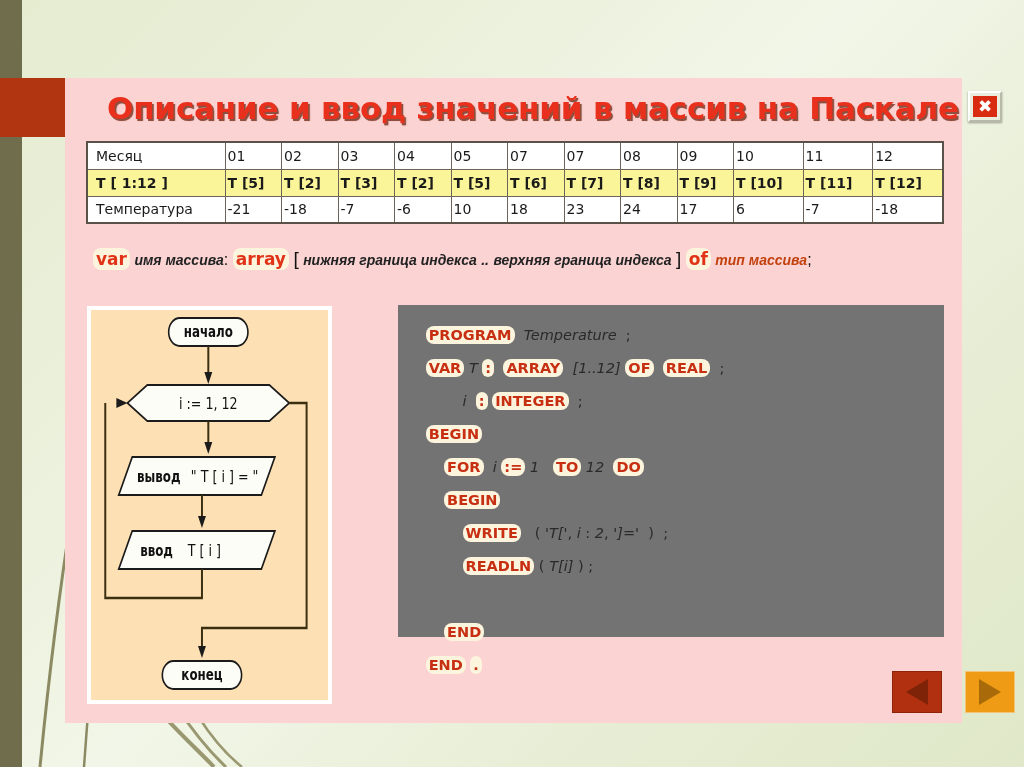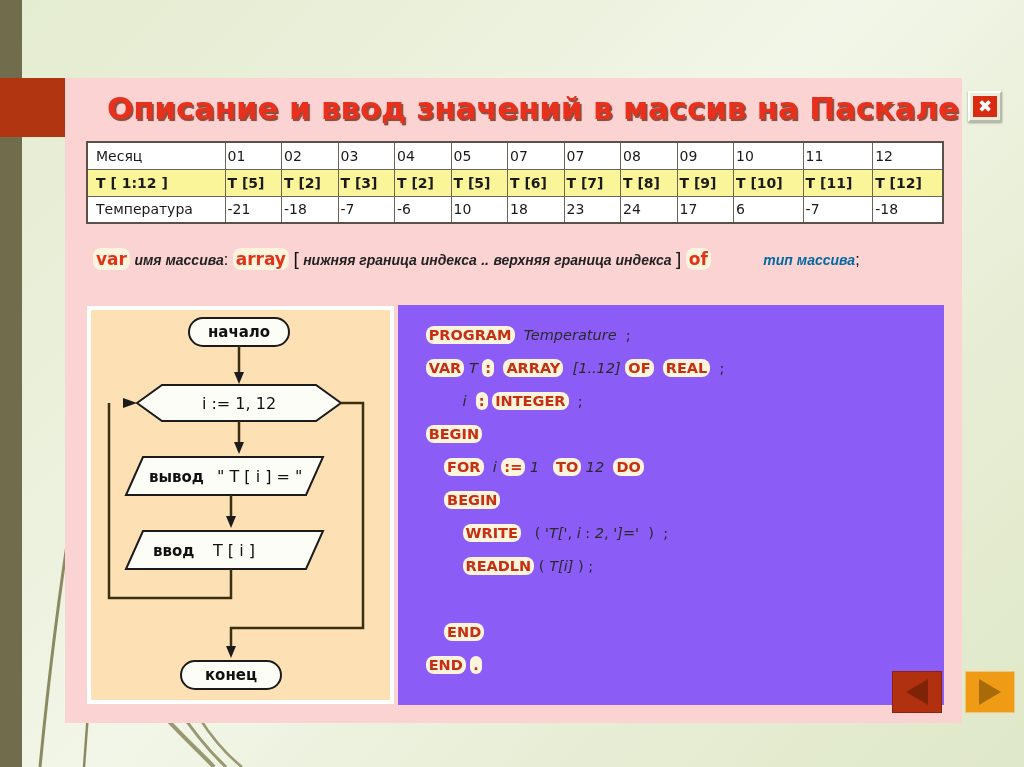--- a/index.html
+++ b/index.html
@@ -89,39 +89,39 @@
   #var-line {
     position: absolute; left: 28px; top: 166px;
     width: 845px; height: 30px;
     font-size: 15px;
     white-space: nowrap;
     line-height: 30px;
   }
   #var-line .kw { color: #e03317; font-weight: bold; font-size: 17px; font-family: "DejaVu Sans", sans-serif; }
   #var-line .it { color: #222; font-style: italic; font-weight: bold; font-size: 14px; }
   #var-line .br { color: #111; font-size: 19px; }
-  #var-line .pink { color: #0369a1; font-style: italic; font-weight: bold; font-size: 14px; margin-left: 48px; }
+  #var-line .pink { color: #c2410c; font-style: italic; font-weight: bold; font-size: 14px; }
   #var-line .pn { color: #111; font-size: 16px; }
 
   
   #flow-panel {
     position: absolute; left: 22px; top: 228px;
-    width: 307px; height: 398px;
+    width: 245px; height: 398px;
     background: #fde0b3;
     border: 4px solid #ffffff;
   }
   #flow-svg { display: block; width: 100%; height: 100%; }
   .fc-label { font-family: "DejaVu Sans", sans-serif; font-size: 15px; fill: #111; }
   .fc-bold { font-weight: bold; }
 
   
   #code-panel {
     position: absolute; left: 333px; top: 227px;
-    width: 546px; height: 400px;
-    background: #8b5cf6;
+    width: 546px; height: 332px;
+    background: #737373;
   }
   #code {
     position: absolute; left: 0; top: 14px; width: 546px;
     font-family: "DejaVu Sans", sans-serif;
     font-size: 14.5px;
     line-height: 33px;
     white-space: pre;
   }
   #code .ln { display: block; height: 33px; }
   .kw {

